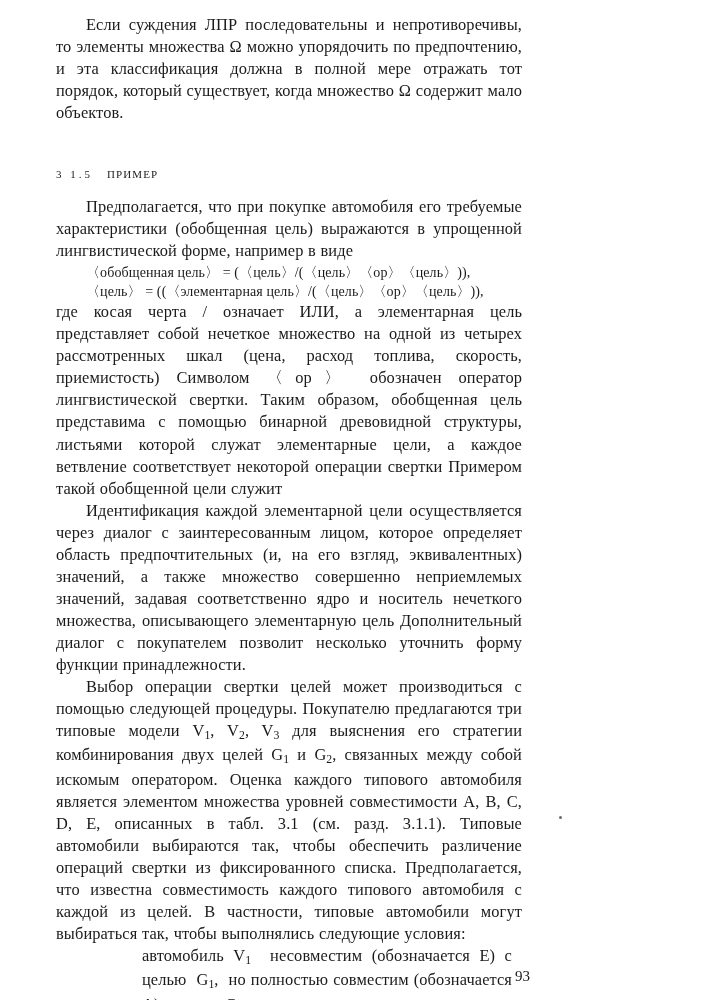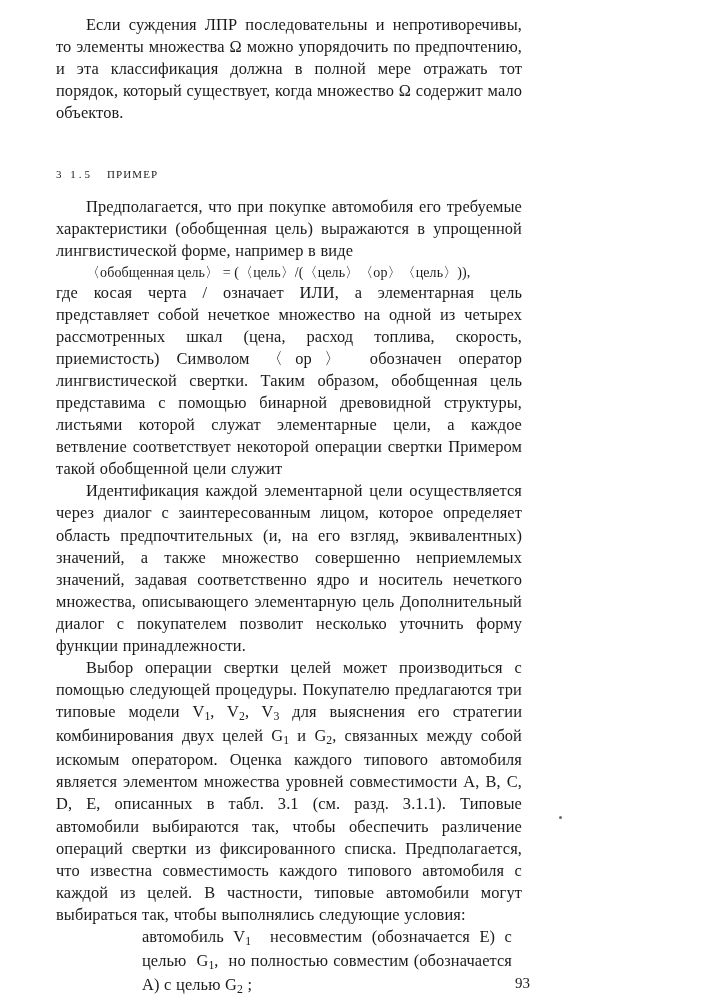--- a/index.html
+++ b/index.html
@@ -64,21 +64,21 @@
     text-indent: 0;
   }
   sub {
     font-size: 72%;
     vertical-align: -0.28em;
     letter-spacing: 0;
   }
   .pagenum {
     position: absolute;
     right: 50px;
-    bottom: 8px;
+    bottom: 15px;
     font-size: 15px;
     font-family: "Liberation Serif", serif;
     color: #1a1a1a;
   }
   .speck {
     position: absolute;
     right: 18px;
     top: 816px;
     width: 3px;
     height: 3px;
@@ -97,20 +97,21 @@
 
   <p class="para indent">Если суждения ЛПР последовательны и непротиворечивы, то элементы множества Ω можно упорядочить по предпочтению, и эта классификация должна в полной мере отражать тот порядок, который существует, когда множество Ω содержит мало объектов.</p>
 
   <div class="section-head">
     <span class="num">3 1.5</span><span>ПРИМЕР</span>
   </div>
 
   <p class="para indent">Предполагается, что при покупке автомобиля его требуемые характеристики (обобщенная цель) выражаются в упрощенной лингвистической форме, например в виде</p>
 
   <p class="formula">〈обобщенная цель〉 = (〈цель〉/(〈цель〉〈ор〉〈цель〉)),</p>
+  <p class="formula second">〈цель〉 = ((〈элементарная цель〉/(〈цель〉〈ор〉〈цель〉)),</p>
 
   <p class="para">где косая черта / означает ИЛИ, а элементарная цель представляет собой нечеткое  множество на одной из четырех рассмотренных шкал (цена, расход топлива, скорость, приемистость)  Символом 〈ор〉 обозначен оператор лингвистической свертки. Таким образом, обобщенная цель представима с помощью бинарной древовидной структуры, листьями которой служат элементарные цели, а каждое ветвление соответствует некоторой операции свертки  Примером такой обобщенной цели служит</p>
   <p class="para indent">Идентификация каждой элементарной цели осуществляется через диалог с заинтересованным лицом, которое определяет область предпочтительных (и, на его взгляд, эквивалентных) значений, а также множество совершенно неприемлемых значений, задавая соответственно ядро и носитель нечеткого множества, описывающего элементарную цель  Дополнительный диалог с покупателем позволит несколько уточнить форму функции принадлежности.</p>
 
   <p class="para indent">
     Выбор операции свертки целей может производиться с помощью следующей процедуры. Покупателю предлагаются три типовые модели V<sub>1</sub>, V<sub>2</sub>, V<sub>3</sub> для выяснения его стратегии комбинирования двух целей G<sub>1</sub> и G<sub>2</sub>, связанных между собой искомым оператором. Оценка каждого типового автомобиля является элементом множества уровней совместимости A, B, C, D, E, описанных в табл. 3.1 (см. разд. 3.1.1). Типовые автомобили выбираются так, чтобы обеспечить различение операций свертки из фиксированного списка. Предполагается, что известна совместимость каждого типового автомобиля с каждой из целей. В частности, типовые автомобили могут выбираться так, чтобы выполнялись следующие условия:
   </p>
 
   <div class="block-indent bottom-block">
     <p class="para hang">

